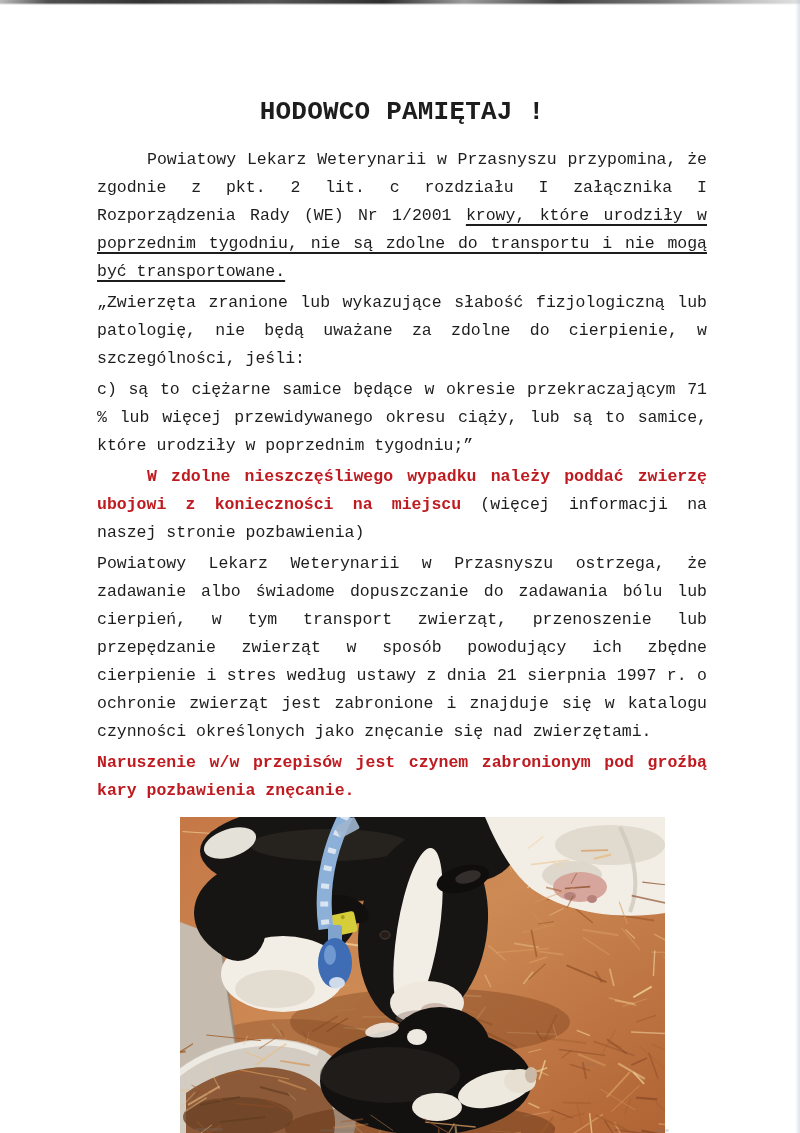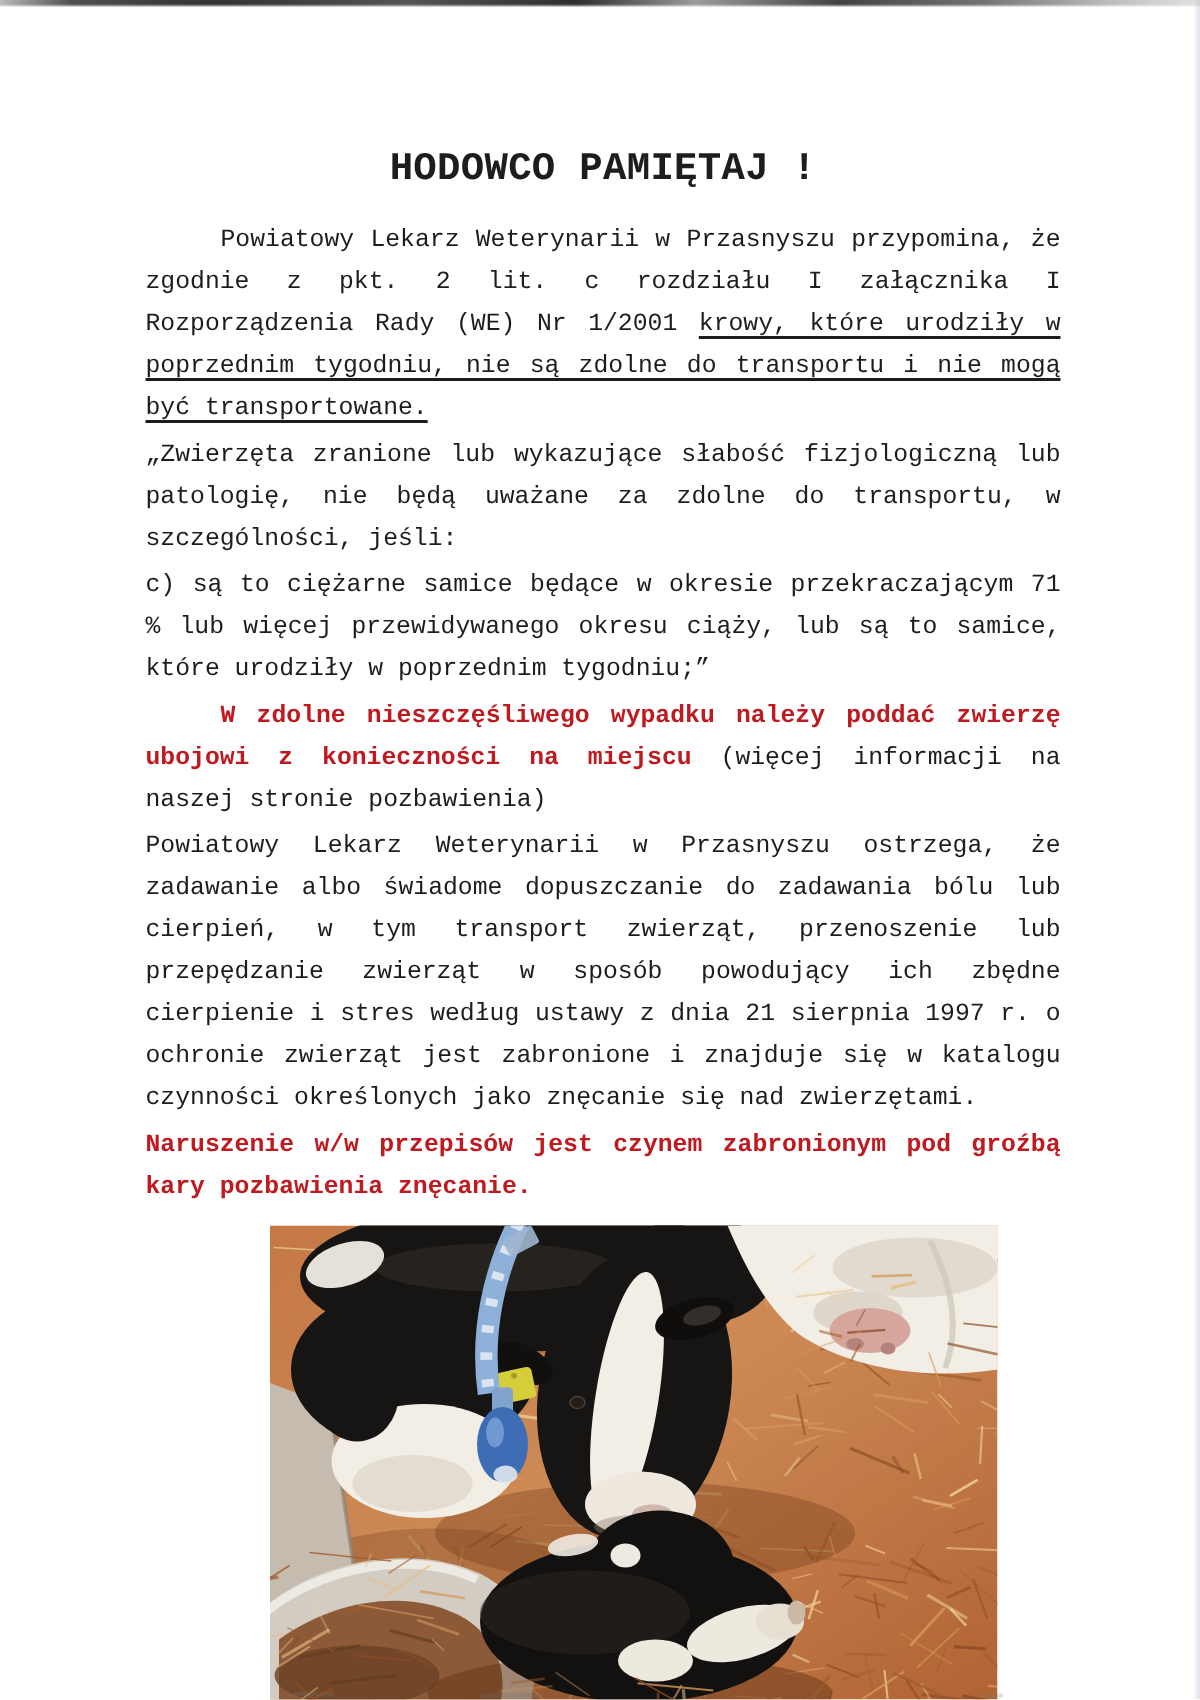--- a/index.html
+++ b/index.html
@@ -64,21 +64,21 @@
 
 <div class="page">
   <div class="scan-line"></div>
   <div class="edge-right"></div>
 
   <div class="content">
     <h1 class="title">HODOWCO PAMIĘTAJ !</h1>
 
     <p class="para first indent"><span>Powiatowy Lekarz Weterynarii w Przasnyszu przypomina, że zgodnie z pkt. 2 lit. c rozdziału I załącznika I Rozporządzenia Rady (WE) Nr 1/2001 </span><span class="u">krowy, które urodziły w poprzednim tygodniu, nie są zdolne do transportu i nie mogą być transportowane.</span></p>
 
-    <p class="para">„Zwierzęta zranione lub wykazujące słabość fizjologiczną lub patologię, nie będą uważane za zdolne do transportu, w szczególności, jeśli:</p>
+    <p class="para">„Zwierzęta zranione lub wykazujące słabość fizjologiczną lub patologię, nie będą uważane za zdolne do cierpienie, w szczególności, jeśli:</p>
 
     <p class="para">c) są to ciężarne samice będące w okresie przekraczającym 71 % lub więcej przewidywanego okresu ciąży, lub są to samice, które urodziły w poprzednim tygodniu;”</p>
 
     <p class="para indent"><span class="red">W zdolne nieszczęśliwego wypadku należy poddać zwierzę ubojowi z konieczności na miejscu</span><span> (więcej informacji na naszej stronie pozbawienia)</span></p>
 
     <p class="para">Powiatowy Lekarz Weterynarii w Przasnyszu ostrzega, że zadawanie albo świadome dopuszczanie do zadawania bólu lub cierpień, w tym transport zwierząt, przenoszenie lub przepędzanie zwierząt w sposób powodujący ich zbędne cierpienie i stres według ustawy z dnia 21 sierpnia 1997 r. o ochronie zwierząt jest zabronione i znajduje się w katalogu czynności określonych jako znęcanie się nad zwierzętami.</p>
 
     <p class="para red">Naruszenie w/w przepisów jest czynem zabronionym pod groźbą kary pozbawienia znęcanie.</p>
 
     <div class="photo">

